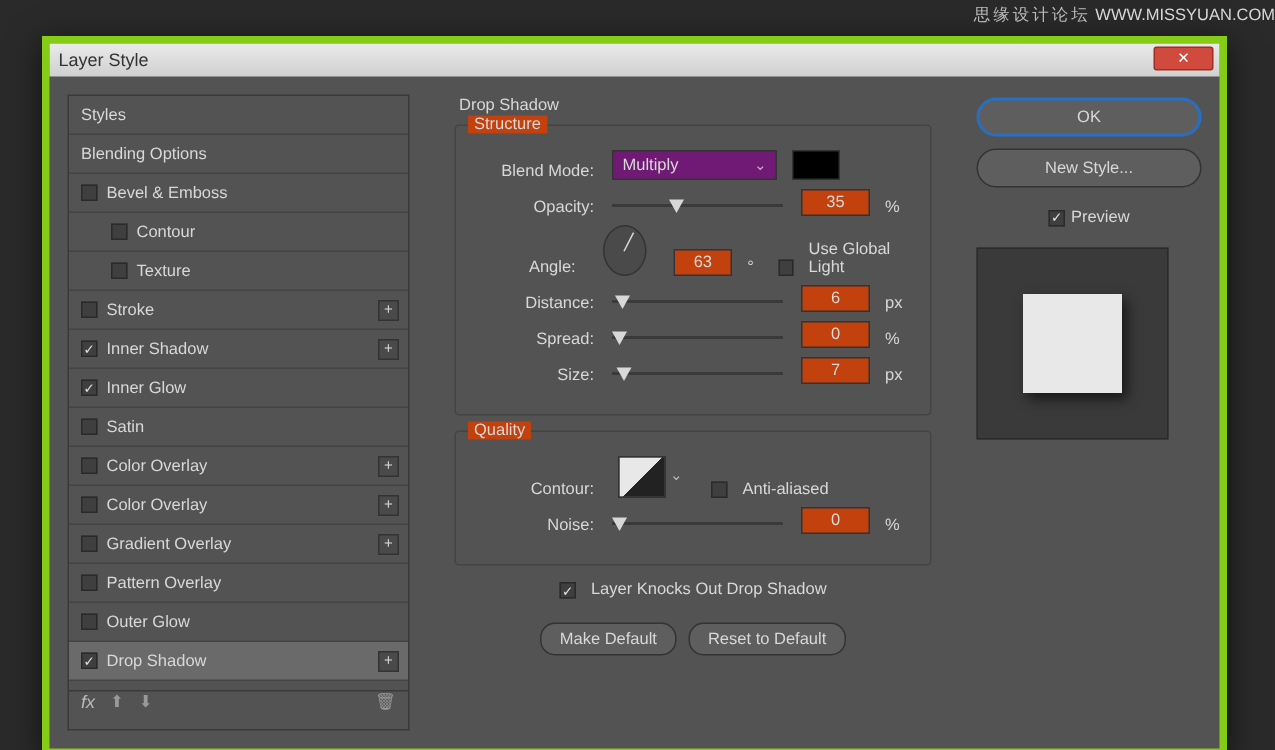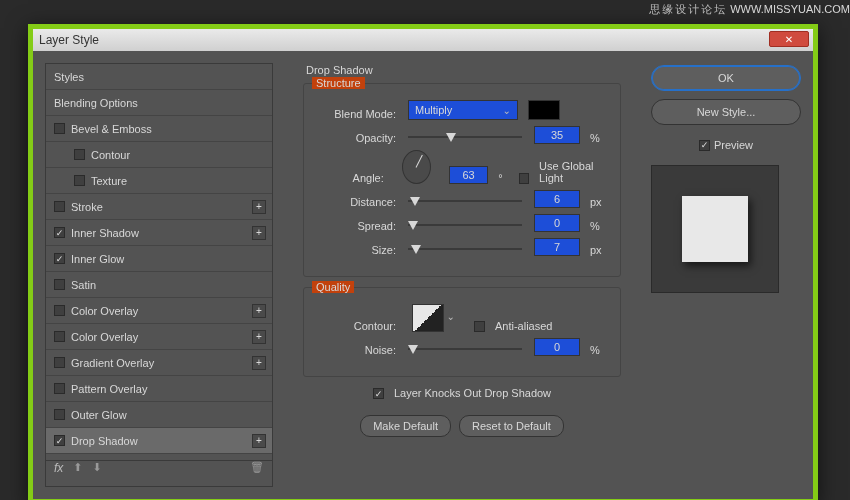--- a/index.html
+++ b/index.html
@@ -23,27 +23,27 @@
 .left-footer{height:26px;border:1px solid #3a3a3a;border-top:none;display:flex;padding:0 8px;gap:10px}
 .left-footer .fx{font-style:italic;font-size:12px;color:#bbb}
 .left-footer .arrow,.left-footer .trash{color:#999;font-size:11px}
 .left-footer .trash{margin-left:auto}
 .mid{flex:1;padding:4px 8px}
 .group{border:1px solid #444;border-radius:3px;padding:10px 12px 14px;margin-bottom:10px;position:relative}
 .group-title{position:absolute;top:-7px;left:8px;background:#c2410c;padding:0 4px;font-size:11px}
 .overtitle{position:absolute;top:-20px;left:2px;font-size:11px}
 .row{display:flex;align-items:flex-end;margin:6px 0;gap:6px}
 .lbl{width:86px;text-align:right;padding-right:6px}
-.select{width:110px;height:20px;background:#1d4ed8;border:1px solid #333;display:flex;align-items:center;padding:0 6px;position:relative}
+.select{width:110px;height:20px;background:#701a75;border:1px solid #333;display:flex;align-items:center;padding:0 6px;position:relative}
 .select::after{content:"⌄";position:absolute;right:6px;color:#bbb;font-size:10px}
 .swatch{width:32px;height:20px;background:#000;border:1px solid #333;margin-left:4px}
 .slider{flex:1;height:14px;position:relative;display:flex;align-items:center;max-width:150px}
 .slider .track{height:2px;background:#3a3a3a;width:100%}
 .slider .thumb{position:absolute;width:0;height:0;border-left:5px solid transparent;border-right:5px solid transparent;border-top:9px solid #d8d8d8;top:3px}
-.numbox{width:46px;height:18px;background:#1d4ed8;border:1px solid #333;text-align:center;line-height:16px;margin-left:6px}
+.numbox{width:46px;height:18px;background:#c2410c;border:1px solid #333;text-align:center;line-height:16px;margin-left:6px}
 .unit{width:18px;margin-left:4px}
 .anglectl{width:34px;height:34px;border:1px solid #333;border-radius:50%;background:#4a4a4a;position:relative;margin:0 6px}
 .anglectl .needle{position:absolute;width:14px;height:1px;background:#d8d8d8;top:50%;left:50%;transform-origin:left center;transform:rotate(-63deg)}
 .chkln{width:11px;height:11px;border:1px solid #2a2a2a;background:#3f3f3f;display:inline-flex;align-items:center;justify-content:center;font-size:9px;margin-right:4px}
 .chkln.on::after{content:"✓";color:#e0e0e0}
 .contour-thumb{width:32px;height:28px;border:1px solid #333;background:linear-gradient(135deg,#e8e8e8 50%,#222 50%);margin:0 4px;position:relative}
 .contour-thumb::after{content:"⌄";position:absolute;right:-12px;top:6px;color:#bbb;font-size:10px}
 .btn{background:#5e5e5e;border:1px solid #333;height:22px;padding:0 12px;display:inline-flex;align-items:center;border-radius:10px}
 .btnrow{display:flex;justify-content:center;gap:8px;margin-top:16px}
 .right{width:150px;display:flex;flex-direction:column;gap:8px;padding-top:2px}

